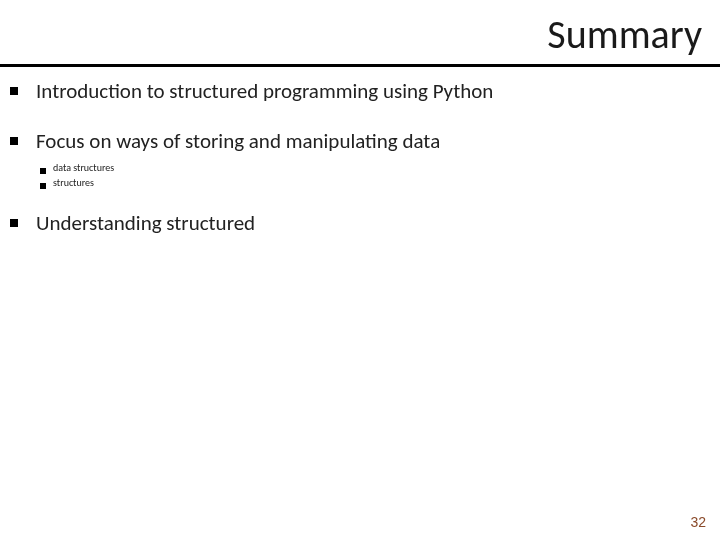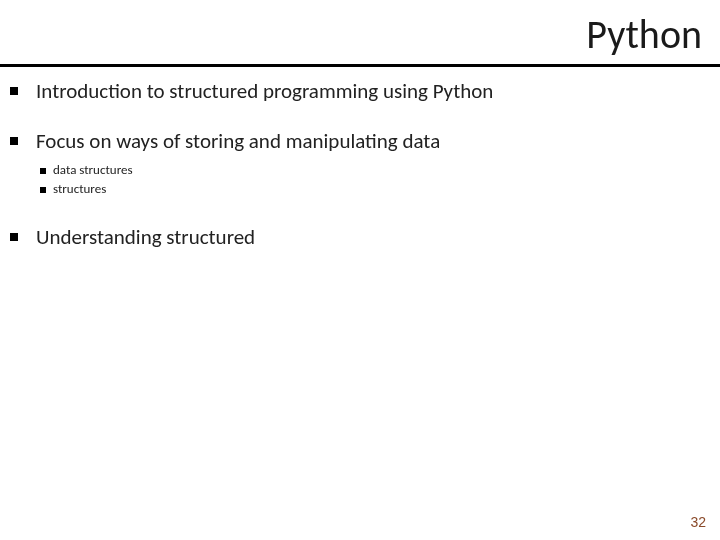--- a/index.html
+++ b/index.html
@@ -46,21 +46,21 @@
     color: #222222;
     line-height: 1.25;
     gap: 12px;
   }
   .bullet-l1.tight { margin-bottom: 6px; }
   .bullet-l2 {
     display: flex;
     align-items: flex-start;
     margin-left: 30px;
     margin-bottom: 2px;
-    font-size: 13px;
+    font-size: 10px;
     color: #222222;
     line-height: 1.35;
   }
   .square {
     display: inline-block;
     width: 8px;
     height: 8px;
     background: #000000;
     margin-right: 6px;
     margin-top: 9px;
@@ -68,21 +68,21 @@
   }
   .square-sm {
     display: inline-block;
     width: 6px;
     height: 6px;
     background: #000000;
     margin-right: 7px;
     margin-top: 7px;
     flex-shrink: 0;
   }
-  .group { margin-bottom: 26px; }
+  .group { margin-bottom: 20px; }
   .footer {
     position: absolute;
     bottom: 10px;
     left: 0;
     width: 720px;
     height: 20px;
   }
   .footer-text {
     position: absolute;
     right: 54px;
@@ -98,21 +98,21 @@
     font-size: 14px;
     color: #8a4a2a;
     font-family: Arial, sans-serif;
   }
 </style>
 </head>
 <body>
 
 <div class="slide">
 
-  <div class="title">Python</div>
+  <div class="title">Summary</div>
   <div class="rule"></div>
 
   <div class="content">
 
     <div class="bullet-l1">
       <span class="square"></span>
       <span>Introduction to structured programming using Python</span>
     </div>
 
     <div class="group">

